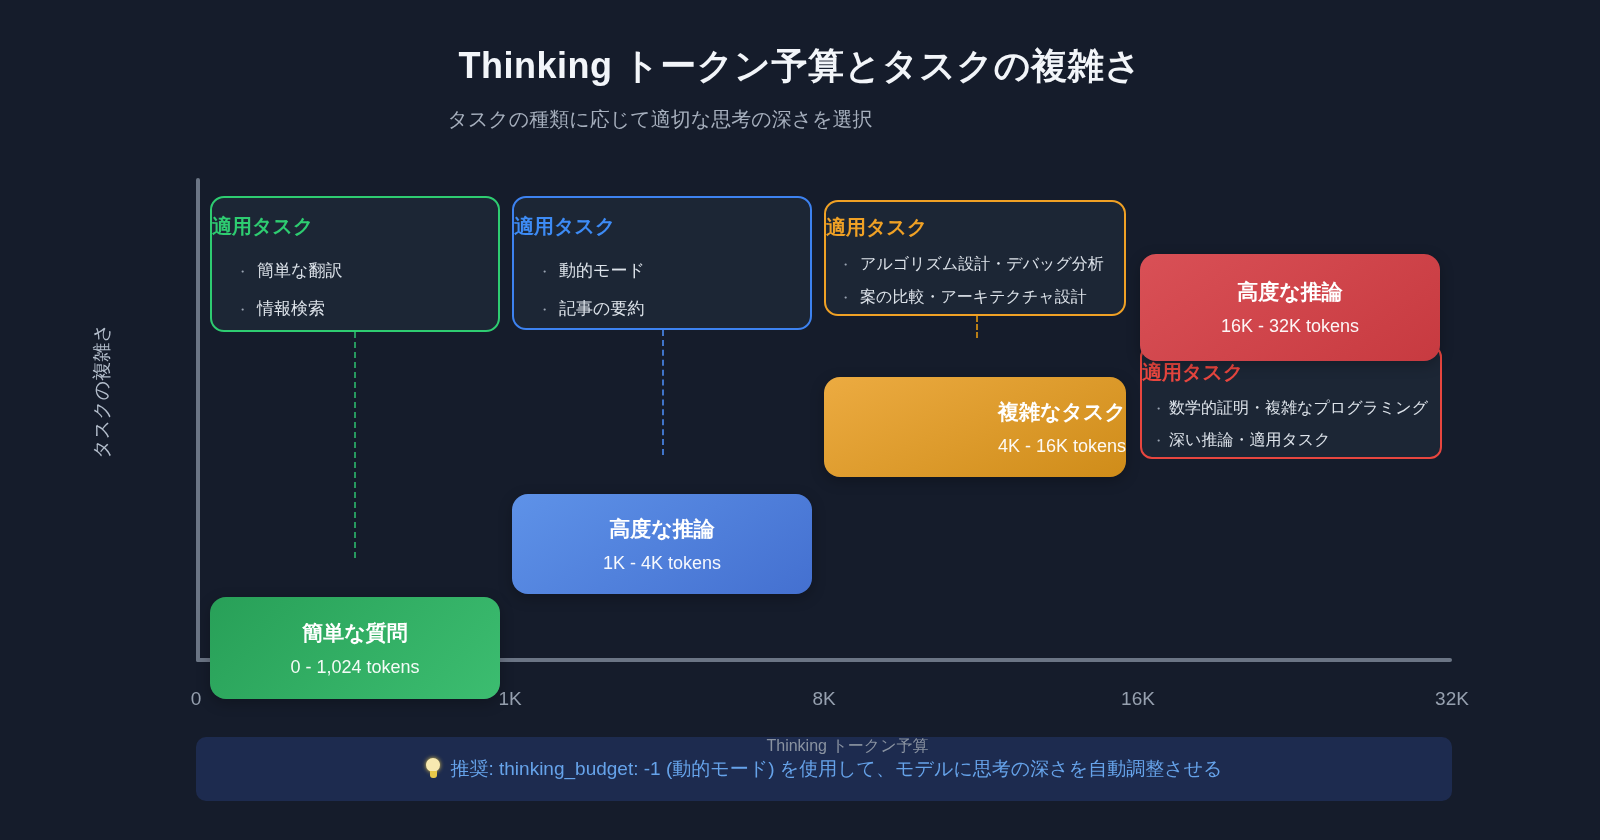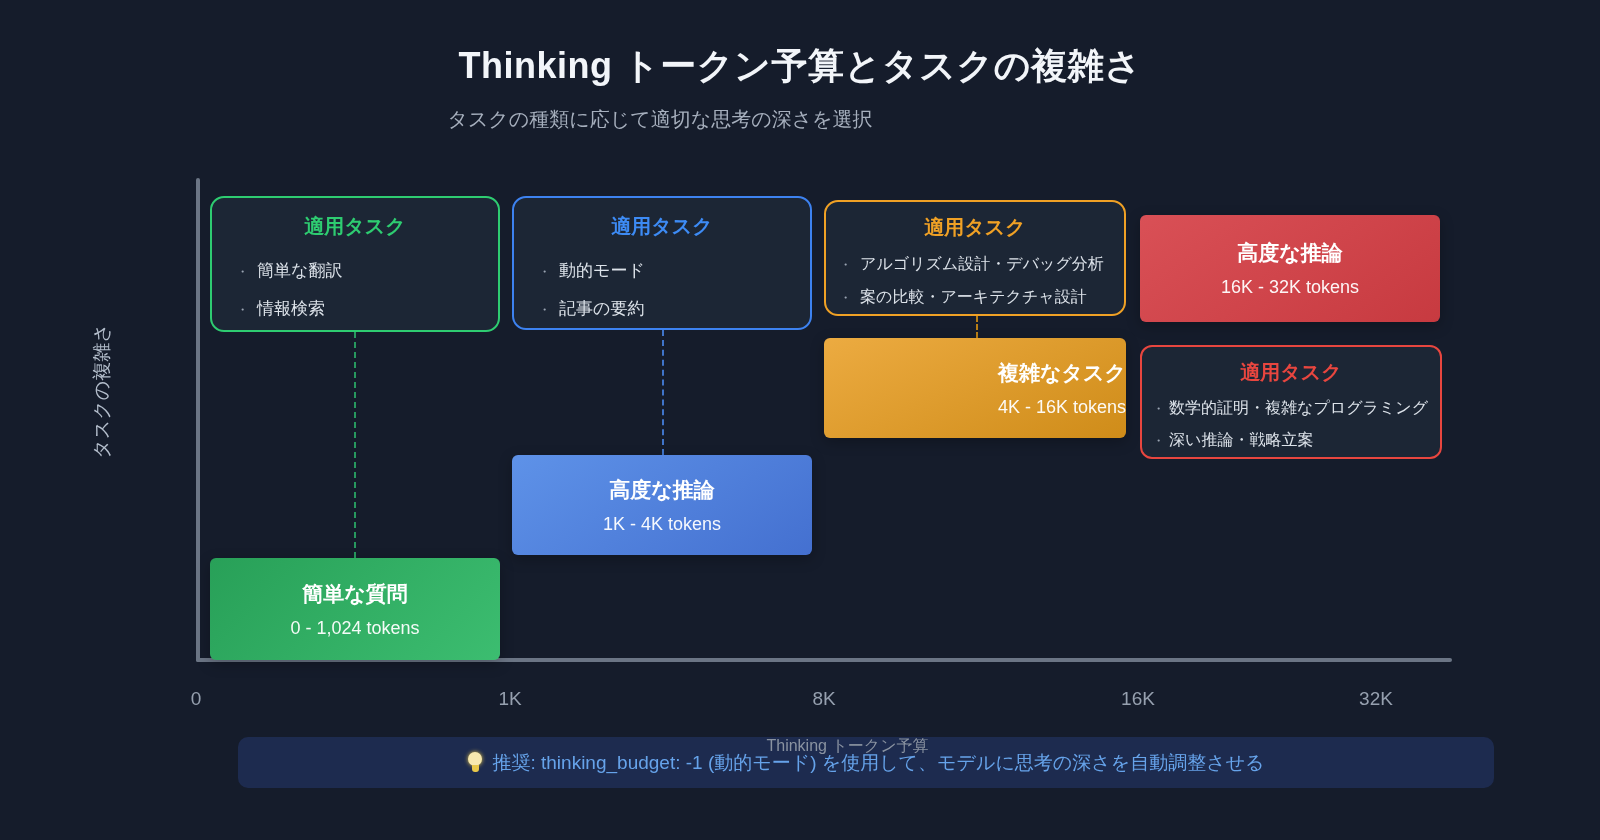--- a/index.html
+++ b/index.html
@@ -32,59 +32,60 @@
   }
   .x-axis-title {
     position: absolute; left: 196px; top: 736px; width: 1256px; text-align: center;
     font-size: 16px; color: #8a93a1; z-index: 3; pointer-events: none; padding-left: 47px;
   }
   
   .task-box {
     position: absolute; background: #1c2635; border-radius: 14px;
     border: 2px solid; padding-top: 15px;
   }
-  .task-box .box-title { text-align: center; font-size: 20px; font-weight: bold; margin-bottom: 12px; }
+  .task-box .box-title { text-align: left; font-size: 20px; font-weight: bold; margin-bottom: 12px; }
   .task-box ul { list-style: none; }
   .task-box li { display: flex; align-items: baseline; color: #dde3ea; }
   .task-box li .dot { color: #9aa4b2; margin-right: 8px; font-size: 13px; }
   .green-outline { left: 210px; top: 196px; width: 290px; height: 136px; border-color: #2ecc71; }
   .green-outline .box-title { color: #2ecc71; }
   .green-outline li { font-size: 17px; line-height: 37px; padding-left: 24px; }
   .blue-outline { left: 512px; top: 196px; width: 300px; height: 134px; border-color: #3d82f0; }
   .blue-outline .box-title { color: #3d8bf5; }
   .blue-outline li { font-size: 17px; line-height: 37px; padding-left: 24px; }
   .orange-outline { left: 824px; top: 200px; width: 302px; height: 116px; border-color: #f0a125; padding-top: 12px; }
   .orange-outline .box-title { color: #f0a125; margin-bottom: 7px; }
   .orange-outline li { font-size: 16px; line-height: 32px; padding-left: 13px; }
   .red-outline { left: 1140px; top: 345px; width: 302px; height: 114px; border-color: #e8463f; border-radius: 12px; padding-top: 12px; }
   .red-outline .box-title { color: #e8463f; margin-bottom: 6px; }
   .red-outline li { font-size: 16px; line-height: 31px; padding-left: 10px; }
   .red-outline li .dot { margin-right: 4px; }
   
   .level-box {
-    position: absolute; border-radius: 6px; color: #ffffff; text-align: center;
+    position: absolute; border-radius: 16px; color: #ffffff; text-align: center;
     display: flex; flex-direction: column; justify-content: center; gap: 10px;
     box-shadow: 0 4px 14px rgba(0,0,0,0.25);
+    margin-top: 39px;
   }
   .level-box .level-title { font-size: 21px; font-weight: bold; }
   .level-box .level-range { font-size: 18px; color: rgba(255,255,255,0.95); }
   .green-fill  { left: 210px;  top: 558px; width: 290px; height: 102px; background: linear-gradient(135deg, #28a058, #3cbd70); }
   .blue-fill   { left: 512px;  top: 455px; width: 300px; height: 100px; background: linear-gradient(145deg, #5e92e8, #4470d0); }
   .orange-fill { left: 824px;  top: 338px; width: 302px; height: 100px; background: linear-gradient(155deg, #ecab41, #cf8c19); align-items: flex-end; }
   .red-fill    { left: 1140px; top: 215px; width: 300px; height: 107px; background: linear-gradient(145deg, #d95056, #c73a40); }
   
   .connector { position: absolute; width: 0; border-left: 2px dashed; }
   .conn-green  { left: 354px; top: 332px; height: 226px; border-color: #27985f; }
   .conn-blue   { left: 662px; top: 330px; height: 125px; border-color: #3f74c9; }
   .conn-orange { left: 976px; top: 316px; height: 22px;  border-color: #b97f16; }
   
   .note {
-    position: absolute; left: 196px; top: 737px; width: 1256px; height: 51px;
+    position: absolute; left: 196px; top: 737px; width: 1256px; height: 64px;
     background: rgba(30, 45, 82, 0.92); border-radius: 10px; z-index: 2;
-    display: flex; align-items: center; justify-content: center; gap: 9px; margin-left: 42px;
+    display: flex; align-items: center; justify-content: center; gap: 9px;
   }
   .note .note-text { font-size: 19px; color: #66a3ea; font-weight: 500; }
   .bulb { width: 16px; height: 26px; position: relative; flex: 0 0 auto; }
   .bulb .globe { position: absolute; top: 2px; left: 1px; width: 14px; height: 14px; border-radius: 50%; background: #f7e9b0; box-shadow: 0 0 4px #e8c84a; }
   .bulb .base { position: absolute; top: 15px; left: 4.5px; width: 7px; height: 7px; background: #e8c84a; border-radius: 0 0 3px 3px; }
 </style>
 </head>
 <body>
 
 <div id="stage">
@@ -92,21 +93,21 @@
   <div class="title">Thinking トークン予算とタスクの複雑さ</div>
   <div class="subtitle">タスクの種類に応じて適切な思考の深さを選択</div>
 
   <div class="v-axis"></div>
   <div class="h-axis"></div>
   <div class="y-label">タスクの複雑さ</div>
   <div class="x-tick" style="left:196px">0</div>
   <div class="x-tick" style="left:510px">1K</div>
   <div class="x-tick" style="left:824px">8K</div>
   <div class="x-tick" style="left:1138px">16K</div>
-  <div class="x-tick" style="left:1376px">32K</div>
+  <div class="x-tick" style="left:1452px">32K</div>
   <div class="x-axis-title">Thinking トークン予算</div>
 
   <div class="connector conn-green"></div>
   <div class="connector conn-blue"></div>
   <div class="connector conn-orange"></div>
 
   <div class="task-box green-outline">
     <div class="box-title">適用タスク</div>
     <ul>
       <li>
@@ -150,21 +151,21 @@
 
   <div class="task-box red-outline">
     <div class="box-title">適用タスク</div>
     <ul>
       <li>
           <span class="dot">・</span>
           <span>数学的証明・複雑なプログラミング</span>
         </li>
       <li>
           <span class="dot">・</span>
-          <span>深い推論・戦略立案</span>
+          <span>深い推論・適用タスク</span>
         </li>
     </ul>
   </div>
 
   <div class="level-box red-fill">
     <div class="level-title">高度な推論</div>
     <div class="level-range">16K - 32K tokens</div>
   </div>
 
   <div class="level-box orange-fill">

